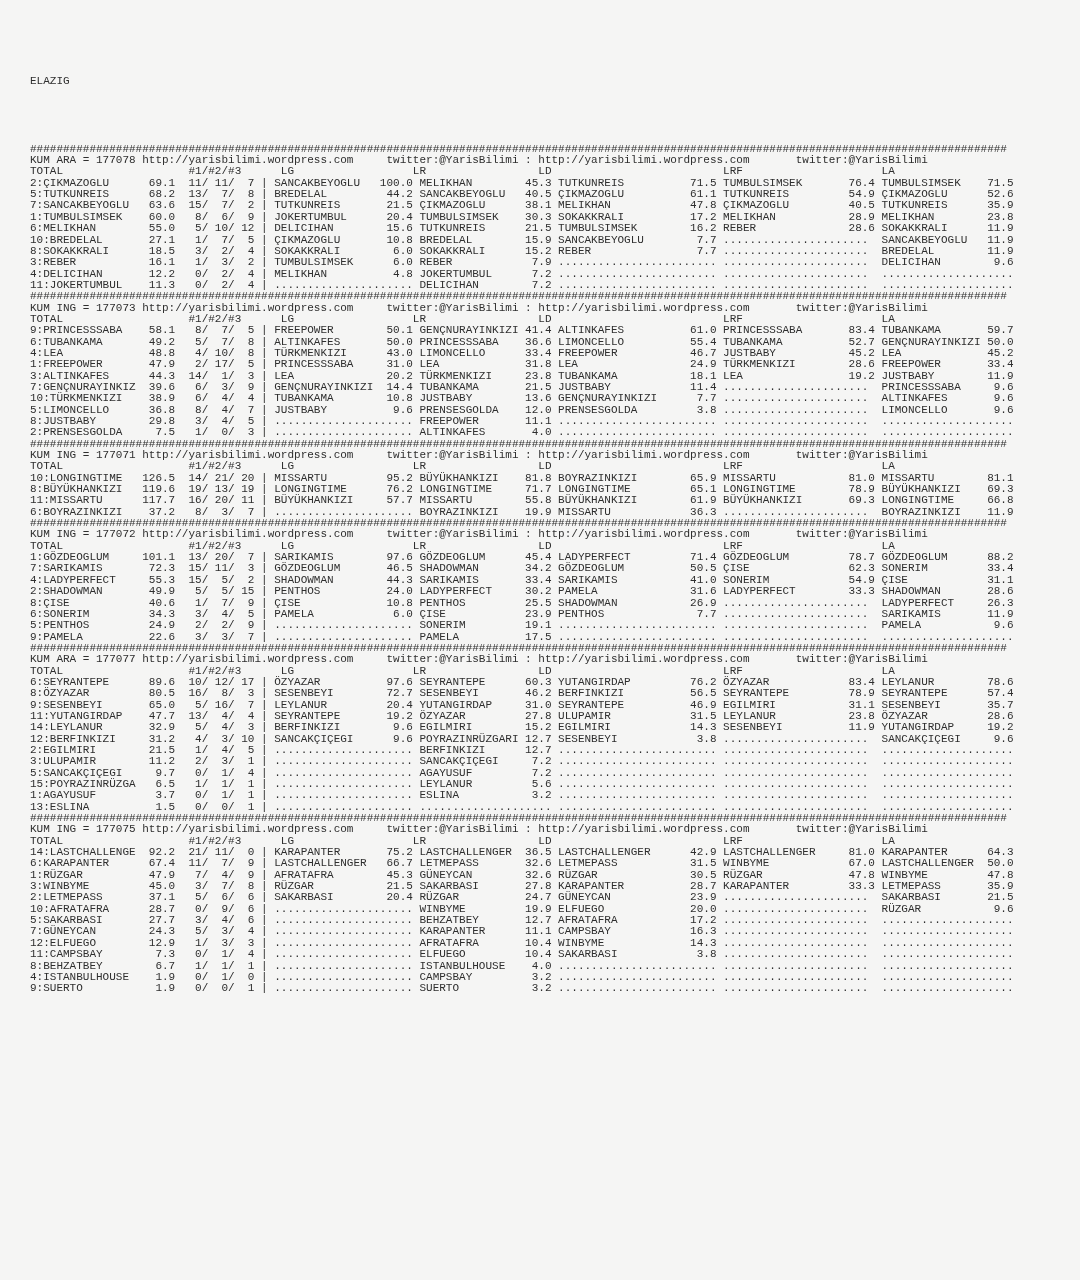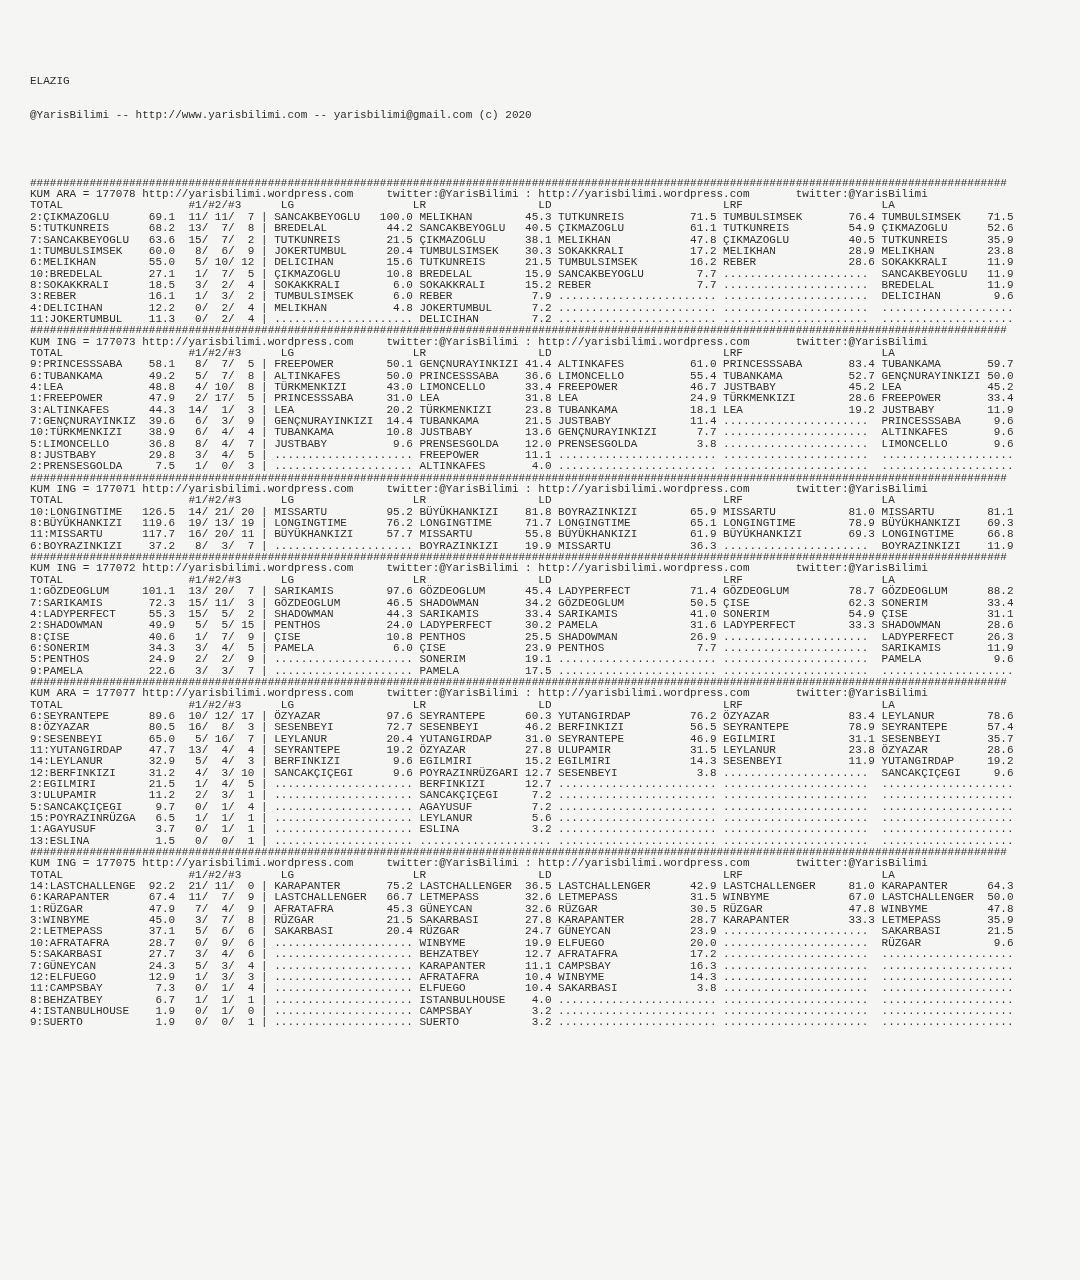--- a/index.html
+++ b/index.html
@@ -26,16 +26,15 @@
   .line {
     height: 11.35px;
     white-space: pre;
   }
 </style>
 </head>
 <body>
 
 <main class="report">
   <div class="line">ELAZIG</div>
-  <div class="line">@YarisBilimi -- http://www.yarisbilimi.com -- yarisbilimi@gmail.com (c) 2020</div>
   <div class="line"></div>
   <div id="blocks"><section><div class="line">####################################################################################################################################################</div><div class="line">KUM ARA = 177078 http://yarisbilimi.wordpress.com     twitter:@YarisBilimi : http://yarisbilimi.wordpress.com       twitter:@YarisBilimi</div><div class="line">TOTAL                   #1/#2/#3      LG                  LR                 LD                          LRF                     LA</div><div class="line">2:ÇIKMAZOGLU      69.1  11/ 11/  7 | SANCAKBEYOGLU   100.0 MELIKHAN        45.3 TUTKUNREIS          71.5 TUMBULSIMSEK       76.4 TUMBULSIMSEK    71.5</div><div class="line">5:TUTKUNREIS      68.2  13/  7/  8 | BREDELAL         44.2 SANCAKBEYOGLU   40.5 ÇIKMAZOGLU          61.1 TUTKUNREIS         54.9 ÇIKMAZOGLU      52.6</div><div class="line">7:SANCAKBEYOGLU   63.6  15/  7/  2 | TUTKUNREIS       21.5 ÇIKMAZOGLU      38.1 MELIKHAN            47.8 ÇIKMAZOGLU         40.5 TUTKUNREIS      35.9</div><div class="line">1:TUMBULSIMSEK    60.0   8/  6/  9 | JOKERTUMBUL      20.4 TUMBULSIMSEK    30.3 SOKAKKRALI          17.2 MELIKHAN           28.9 MELIKHAN        23.8</div><div class="line">6:MELIKHAN        55.0   5/ 10/ 12 | DELICIHAN        15.6 TUTKUNREIS      21.5 TUMBULSIMSEK        16.2 REBER              28.6 SOKAKKRALI      11.9</div><div class="line">10:BREDELAL       27.1   1/  7/  5 | ÇIKMAZOGLU       10.8 BREDELAL        15.9 SANCAKBEYOGLU        7.7 ......................  SANCAKBEYOGLU   11.9</div><div class="line">8:SOKAKKRALI      18.5   3/  2/  4 | SOKAKKRALI        6.0 SOKAKKRALI      15.2 REBER                7.7 ......................  BREDELAL        11.9</div><div class="line">3:REBER           16.1   1/  3/  2 | TUMBULSIMSEK      6.0 REBER            7.9 ........................ ......................  DELICIHAN        9.6</div><div class="line">4:DELICIHAN       12.2   0/  2/  4 | MELIKHAN          4.8 JOKERTUMBUL      7.2 ........................ ......................  ....................</div><div class="line">11:JOKERTUMBUL    11.3   0/  2/  4 | ..................... DELICIHAN        7.2 ........................ ......................  ....................</div></section><section><div class="line">####################################################################################################################################################</div><div class="line">KUM ING = 177073 http://yarisbilimi.wordpress.com     twitter:@YarisBilimi : http://yarisbilimi.wordpress.com       twitter:@YarisBilimi</div><div class="line">TOTAL                   #1/#2/#3      LG                  LR                 LD                          LRF                     LA</div><div class="line">9:PRINCESSSABA    58.1   8/  7/  5 | FREEPOWER        50.1 GENÇNURAYINKIZI 41.4 ALTINKAFES          61.0 PRINCESSSABA       83.4 TUBANKAMA       59.7</div><div class="line">6:TUBANKAMA       49.2   5/  7/  8 | ALTINKAFES       50.0 PRINCESSSABA    36.6 LIMONCELLO          55.4 TUBANKAMA          52.7 GENÇNURAYINKIZI 50.0</div><div class="line">4:LEA             48.8   4/ 10/  8 | TÜRKMENKIZI      43.0 LIMONCELLO      33.4 FREEPOWER           46.7 JUSTBABY           45.2 LEA             45.2</div><div class="line">1:FREEPOWER       47.9   2/ 17/  5 | PRINCESSSABA     31.0 LEA             31.8 LEA                 24.9 TÜRKMENKIZI        28.6 FREEPOWER       33.4</div><div class="line">3:ALTINKAFES      44.3  14/  1/  3 | LEA              20.2 TÜRKMENKIZI     23.8 TUBANKAMA           18.1 LEA                19.2 JUSTBABY        11.9</div><div class="line">7:GENÇNURAYINKIZ  39.6   6/  3/  9 | GENÇNURAYINKIZI  14.4 TUBANKAMA       21.5 JUSTBABY            11.4 ......................  PRINCESSSABA     9.6</div><div class="line">10:TÜRKMENKIZI    38.9   6/  4/  4 | TUBANKAMA        10.8 JUSTBABY        13.6 GENÇNURAYINKIZI      7.7 ......................  ALTINKAFES       9.6</div><div class="line">5:LIMONCELLO      36.8   8/  4/  7 | JUSTBABY          9.6 PRENSESGOLDA    12.0 PRENSESGOLDA         3.8 ......................  LIMONCELLO       9.6</div><div class="line">8:JUSTBABY        29.8   3/  4/  5 | ..................... FREEPOWER       11.1 ........................ ......................  ....................</div><div class="line">2:PRENSESGOLDA     7.5   1/  0/  3 | ..................... ALTINKAFES       4.0 ........................ ......................  ....................</div></section><section><div class="line">####################################################################################################################################################</div><div class="line">KUM ING = 177071 http://yarisbilimi.wordpress.com     twitter:@YarisBilimi : http://yarisbilimi.wordpress.com       twitter:@YarisBilimi</div><div class="line">TOTAL                   #1/#2/#3      LG                  LR                 LD                          LRF                     LA</div><div class="line">10:LONGINGTIME   126.5  14/ 21/ 20 | MISSARTU         95.2 BÜYÜKHANKIZI    81.8 BOYRAZINKIZI        65.9 MISSARTU           81.0 MISSARTU        81.1</div><div class="line">8:BÜYÜKHANKIZI   119.6  19/ 13/ 19 | LONGINGTIME      76.2 LONGINGTIME     71.7 LONGINGTIME         65.1 LONGINGTIME        78.9 BÜYÜKHANKIZI    69.3</div><div class="line">11:MISSARTU      117.7  16/ 20/ 11 | BÜYÜKHANKIZI     57.7 MISSARTU        55.8 BÜYÜKHANKIZI        61.9 BÜYÜKHANKIZI       69.3 LONGINGTIME     66.8</div><div class="line">6:BOYRAZINKIZI    37.2   8/  3/  7 | ..................... BOYRAZINKIZI    19.9 MISSARTU            36.3 ......................  BOYRAZINKIZI    11.9</div></section><section><div class="line">####################################################################################################################################################</div><div class="line">KUM ING = 177072 http://yarisbilimi.wordpress.com     twitter:@YarisBilimi : http://yarisbilimi.wordpress.com       twitter:@YarisBilimi</div><div class="line">TOTAL                   #1/#2/#3      LG                  LR                 LD                          LRF                     LA</div><div class="line">1:GÖZDEOGLUM     101.1  13/ 20/  7 | SARIKAMIS        97.6 GÖZDEOGLUM      45.4 LADYPERFECT         71.4 GÖZDEOGLUM         78.7 GÖZDEOGLUM      88.2</div><div class="line">7:SARIKAMIS       72.3  15/ 11/  3 | GÖZDEOGLUM       46.5 SHADOWMAN       34.2 GÖZDEOGLUM          50.5 ÇISE               62.3 SONERIM         33.4</div><div class="line">4:LADYPERFECT     55.3  15/  5/  2 | SHADOWMAN        44.3 SARIKAMIS       33.4 SARIKAMIS           41.0 SONERIM            54.9 ÇISE            31.1</div><div class="line">2:SHADOWMAN       49.9   5/  5/ 15 | PENTHOS          24.0 LADYPERFECT     30.2 PAMELA              31.6 LADYPERFECT        33.3 SHADOWMAN       28.6</div><div class="line">8:ÇISE            40.6   1/  7/  9 | ÇISE             10.8 PENTHOS         25.5 SHADOWMAN           26.9 ......................  LADYPERFECT     26.3</div><div class="line">6:SONERIM         34.3   3/  4/  5 | PAMELA            6.0 ÇISE            23.9 PENTHOS              7.7 ......................  SARIKAMIS       11.9</div><div class="line">5:PENTHOS         24.9   2/  2/  9 | ..................... SONERIM         19.1 ........................ ......................  PAMELA           9.6</div><div class="line">9:PAMELA          22.6   3/  3/  7 | ..................... PAMELA          17.5 ........................ ......................  ....................</div></section><section><div class="line">####################################################################################################################################################</div><div class="line">KUM ARA = 177077 http://yarisbilimi.wordpress.com     twitter:@YarisBilimi : http://yarisbilimi.wordpress.com       twitter:@YarisBilimi</div><div class="line">TOTAL                   #1/#2/#3      LG                  LR                 LD                          LRF                     LA</div><div class="line">6:SEYRANTEPE      89.6  10/ 12/ 17 | ÖZYAZAR          97.6 SEYRANTEPE      60.3 YUTANGIRDAP         76.2 ÖZYAZAR            83.4 LEYLANUR        78.6</div><div class="line">8:ÖZYAZAR         80.5  16/  8/  3 | SESENBEYI        72.7 SESENBEYI       46.2 BERFINKIZI          56.5 SEYRANTEPE         78.9 SEYRANTEPE      57.4</div><div class="line">9:SESENBEYI       65.0   5/ 16/  7 | LEYLANUR         20.4 YUTANGIRDAP     31.0 SEYRANTEPE          46.9 EGILMIRI           31.1 SESENBEYI       35.7</div><div class="line">11:YUTANGIRDAP    47.7  13/  4/  4 | SEYRANTEPE       19.2 ÖZYAZAR         27.8 ULUPAMIR            31.5 LEYLANUR           23.8 ÖZYAZAR         28.6</div><div class="line">14:LEYLANUR       32.9   5/  4/  3 | BERFINKIZI        9.6 EGILMIRI        15.2 EGILMIRI            14.3 SESENBEYI          11.9 YUTANGIRDAP     19.2</div><div class="line">12:BERFINKIZI     31.2   4/  3/ 10 | SANCAKÇIÇEGI      9.6 POYRAZINRÜZGARI 12.7 SESENBEYI            3.8 ......................  SANCAKÇIÇEGI     9.6</div><div class="line">2:EGILMIRI        21.5   1/  4/  5 | ..................... BERFINKIZI      12.7 ........................ ......................  ....................</div><div class="line">3:ULUPAMIR        11.2   2/  3/  1 | ..................... SANCAKÇIÇEGI     7.2 ........................ ......................  ....................</div><div class="line">5:SANCAKÇIÇEGI     9.7   0/  1/  4 | ..................... AGAYUSUF         7.2 ........................ ......................  ....................</div><div class="line">15:POYRAZINRÜZGA   6.5   1/  1/  1 | ..................... LEYLANUR         5.6 ........................ ......................  ....................</div><div class="line">1:AGAYUSUF         3.7   0/  1/  1 | ..................... ESLINA           3.2 ........................ ......................  ....................</div><div class="line">13:ESLINA          1.5   0/  0/  1 | ..................... .................... ........................ ......................  ....................</div></section><section><div class="line">####################################################################################################################################################</div><div class="line">KUM ING = 177075 http://yarisbilimi.wordpress.com     twitter:@YarisBilimi : http://yarisbilimi.wordpress.com       twitter:@YarisBilimi</div><div class="line">TOTAL                   #1/#2/#3      LG                  LR                 LD                          LRF                     LA</div><div class="line">14:LASTCHALLENGE  92.2  21/ 11/  0 | KARAPANTER       75.2 LASTCHALLENGER  36.5 LASTCHALLENGER      42.9 LASTCHALLENGER     81.0 KARAPANTER      64.3</div><div class="line">6:KARAPANTER      67.4  11/  7/  9 | LASTCHALLENGER   66.7 LETMEPASS       32.6 LETMEPASS           31.5 WINBYME            67.0 LASTCHALLENGER  50.0</div><div class="line">1:RÜZGAR          47.9   7/  4/  9 | AFRATAFRA        45.3 GÜNEYCAN        32.6 RÜZGAR              30.5 RÜZGAR             47.8 WINBYME         47.8</div><div class="line">3:WINBYME         45.0   3/  7/  8 | RÜZGAR           21.5 SAKARBASI       27.8 KARAPANTER          28.7 KARAPANTER         33.3 LETMEPASS       35.9</div><div class="line">2:LETMEPASS       37.1   5/  6/  6 | SAKARBASI        20.4 RÜZGAR          24.7 GÜNEYCAN            23.9 ......................  SAKARBASI       21.5</div><div class="line">10:AFRATAFRA      28.7   0/  9/  6 | ..................... WINBYME         19.9 ELFUEGO             20.0 ......................  RÜZGAR           9.6</div><div class="line">5:SAKARBASI       27.7   3/  4/  6 | ..................... BEHZATBEY       12.7 AFRATAFRA           17.2 ......................  ....................</div><div class="line">7:GÜNEYCAN        24.3   5/  3/  4 | ..................... KARAPANTER      11.1 CAMPSBAY            16.3 ......................  ....................</div><div class="line">12:ELFUEGO        12.9   1/  3/  3 | ..................... AFRATAFRA       10.4 WINBYME             14.3 ......................  ....................</div><div class="line">11:CAMPSBAY        7.3   0/  1/  4 | ..................... ELFUEGO         10.4 SAKARBASI            3.8 ......................  ....................</div><div class="line">8:BEHZATBEY        6.7   1/  1/  1 | ..................... ISTANBULHOUSE    4.0 ........................ ......................  ....................</div><div class="line">4:ISTANBULHOUSE    1.9   0/  1/  0 | ..................... CAMPSBAY         3.2 ........................ ......................  ....................</div><div class="line">9:SUERTO           1.9   0/  0/  1 | ..................... SUERTO           3.2 ........................ ......................  ....................</div></section></div>
 </main>
 
 </body></html>

